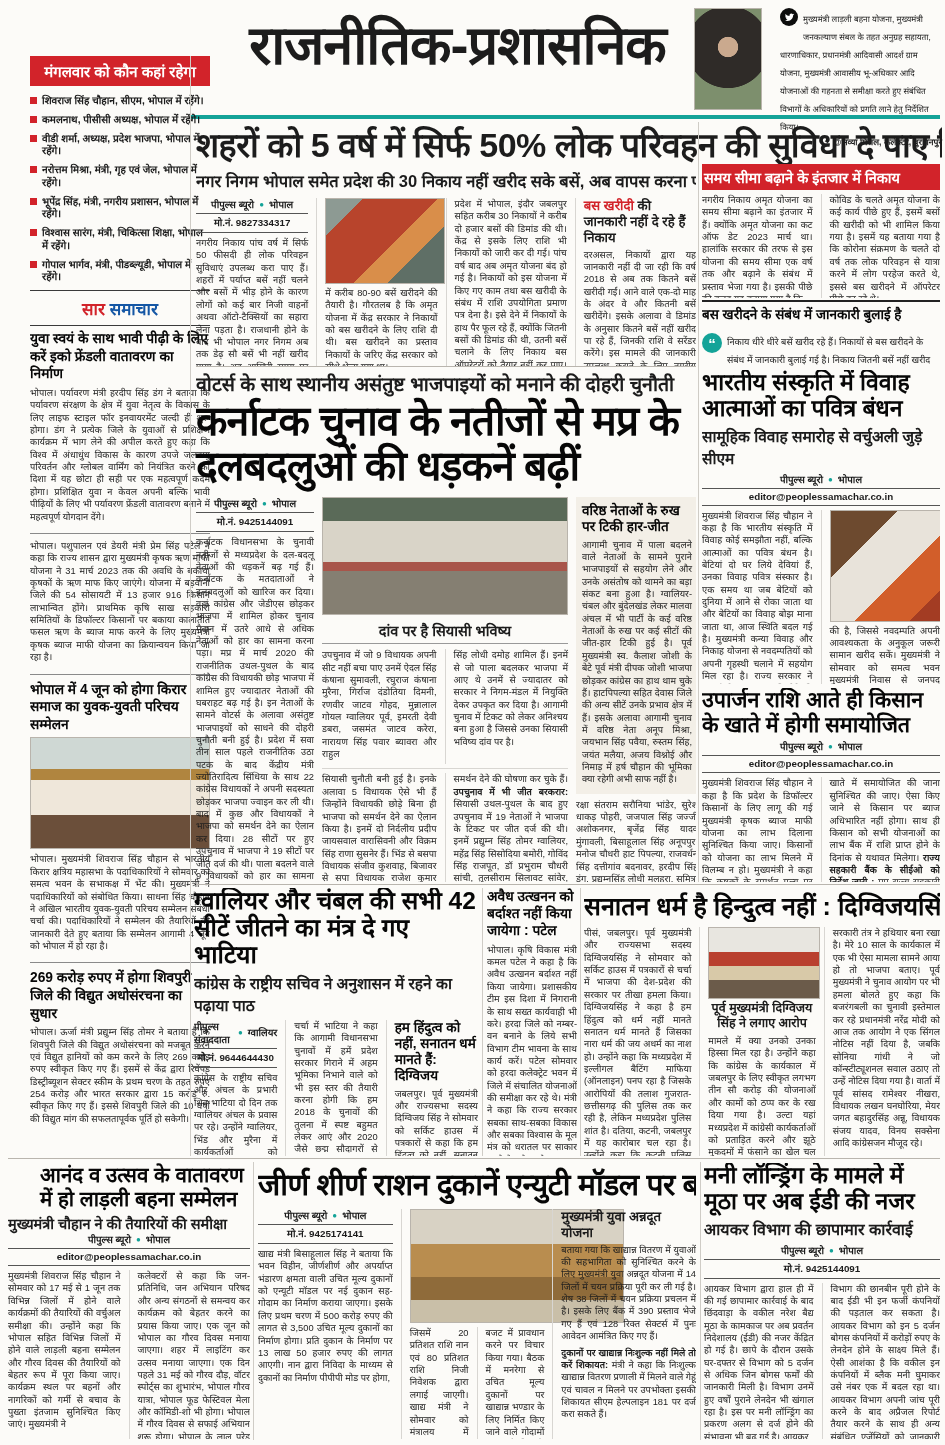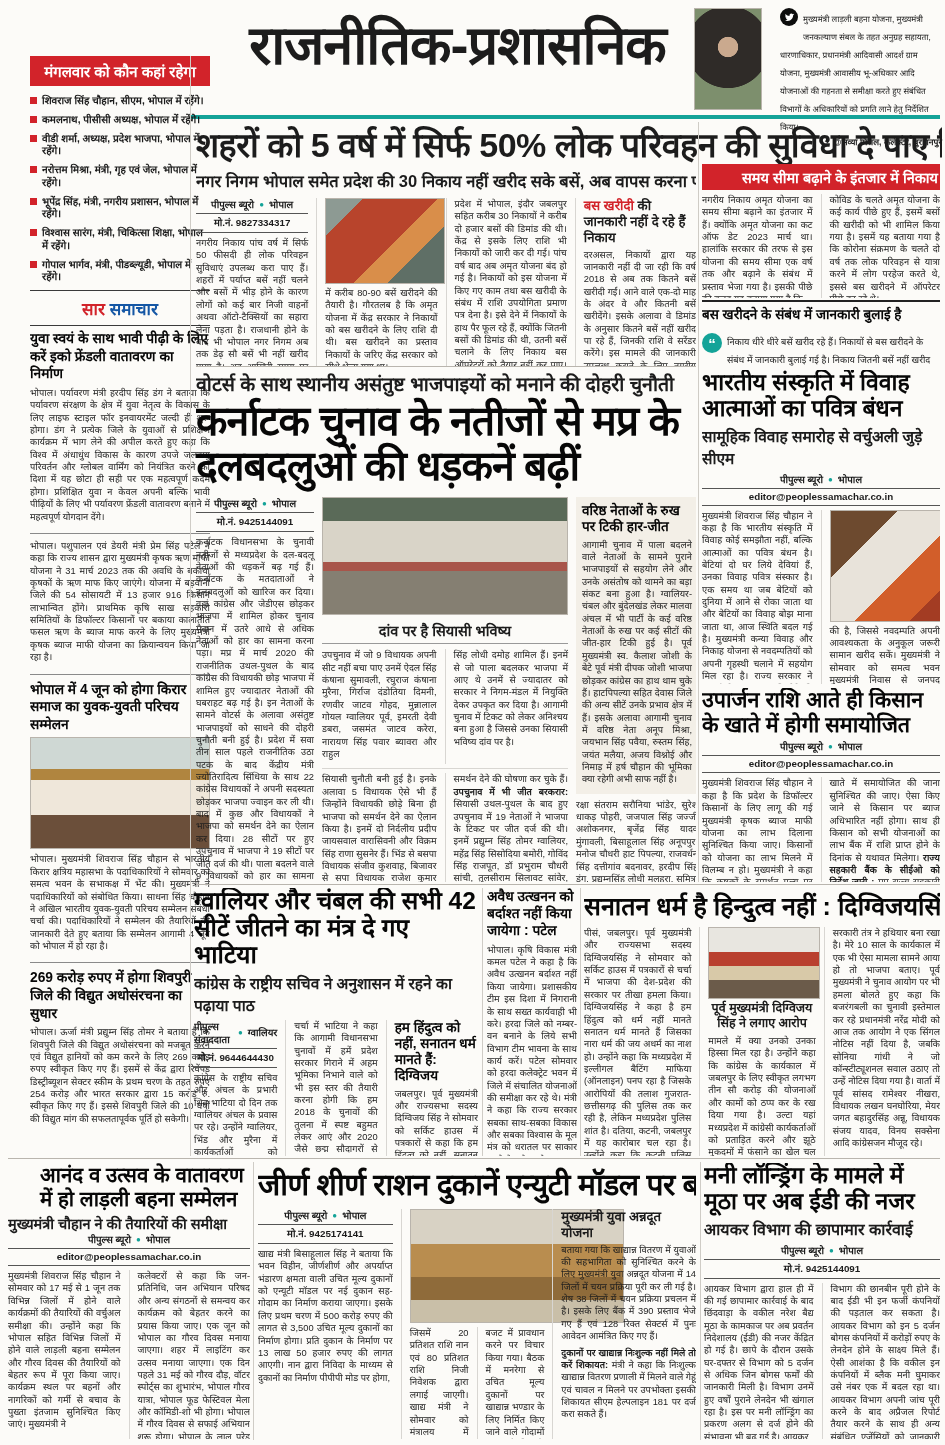--- a/index.html
+++ b/index.html
@@ -60,21 +60,21 @@
   .lead-sub{position:absolute;left:196px;top:169px;width:500px;height:25px;font-size:16.5px;
             font-weight:800;white-space:nowrap;overflow:hidden;}
   .lead-cols{position:absolute;left:196px;top:198px;width:500px;height:168px;overflow:hidden;}
   .w118{flex:0 0 118px;}.w130{flex:0 0 128px;}
   .ph-bus{width:118px;height:84px;margin-bottom:3px;
     background:linear-gradient(135deg,#8d9a93 0 18%,#b8442c 18% 55%,#d98e4a 55% 72%,#5f6f66 72%);}
   .boxtitle{font-size:13.2px;font-weight:900;line-height:1.2;margin-bottom:3px;}
   .red{color:#d2232a;}
   
   .timebox{position:absolute;left:702px;top:164px;width:238px;height:134px;overflow:hidden;}
-  .redbar{background:#d2232a;color:#fff;font-weight:800;text-align:right;font-size:14.5px;
+  .redbar{background:#d2232a;color:#fff;font-weight:800;text-align:left;font-size:14.5px;
           padding:3px 2px;margin-bottom:4px;}
   .quote{position:absolute;left:702px;top:300px;width:238px;height:66px;border-top:2px solid #222;
          padding-top:3px;overflow:hidden;}
   .quote h4{font-size:13.5px;font-weight:900;margin-bottom:8px;}
   .q-ico{width:20px;height:20px;border-radius:50%;background:#14a398;color:#fff;float:left;
          margin:2px 5px 0 0;text-align:center;font-size:15px;line-height:22px;font-weight:900;}
   
   .karn{position:absolute;left:196px;top:370px;width:500px;height:512px;overflow:hidden;}
   .kicker{font-size:19.5px;font-weight:800;margin-bottom:2px;}
   .h-xl{font-size:41px;line-height:1.1;font-weight:900;letter-spacing:-1px;margin:2px 0 8px;}

